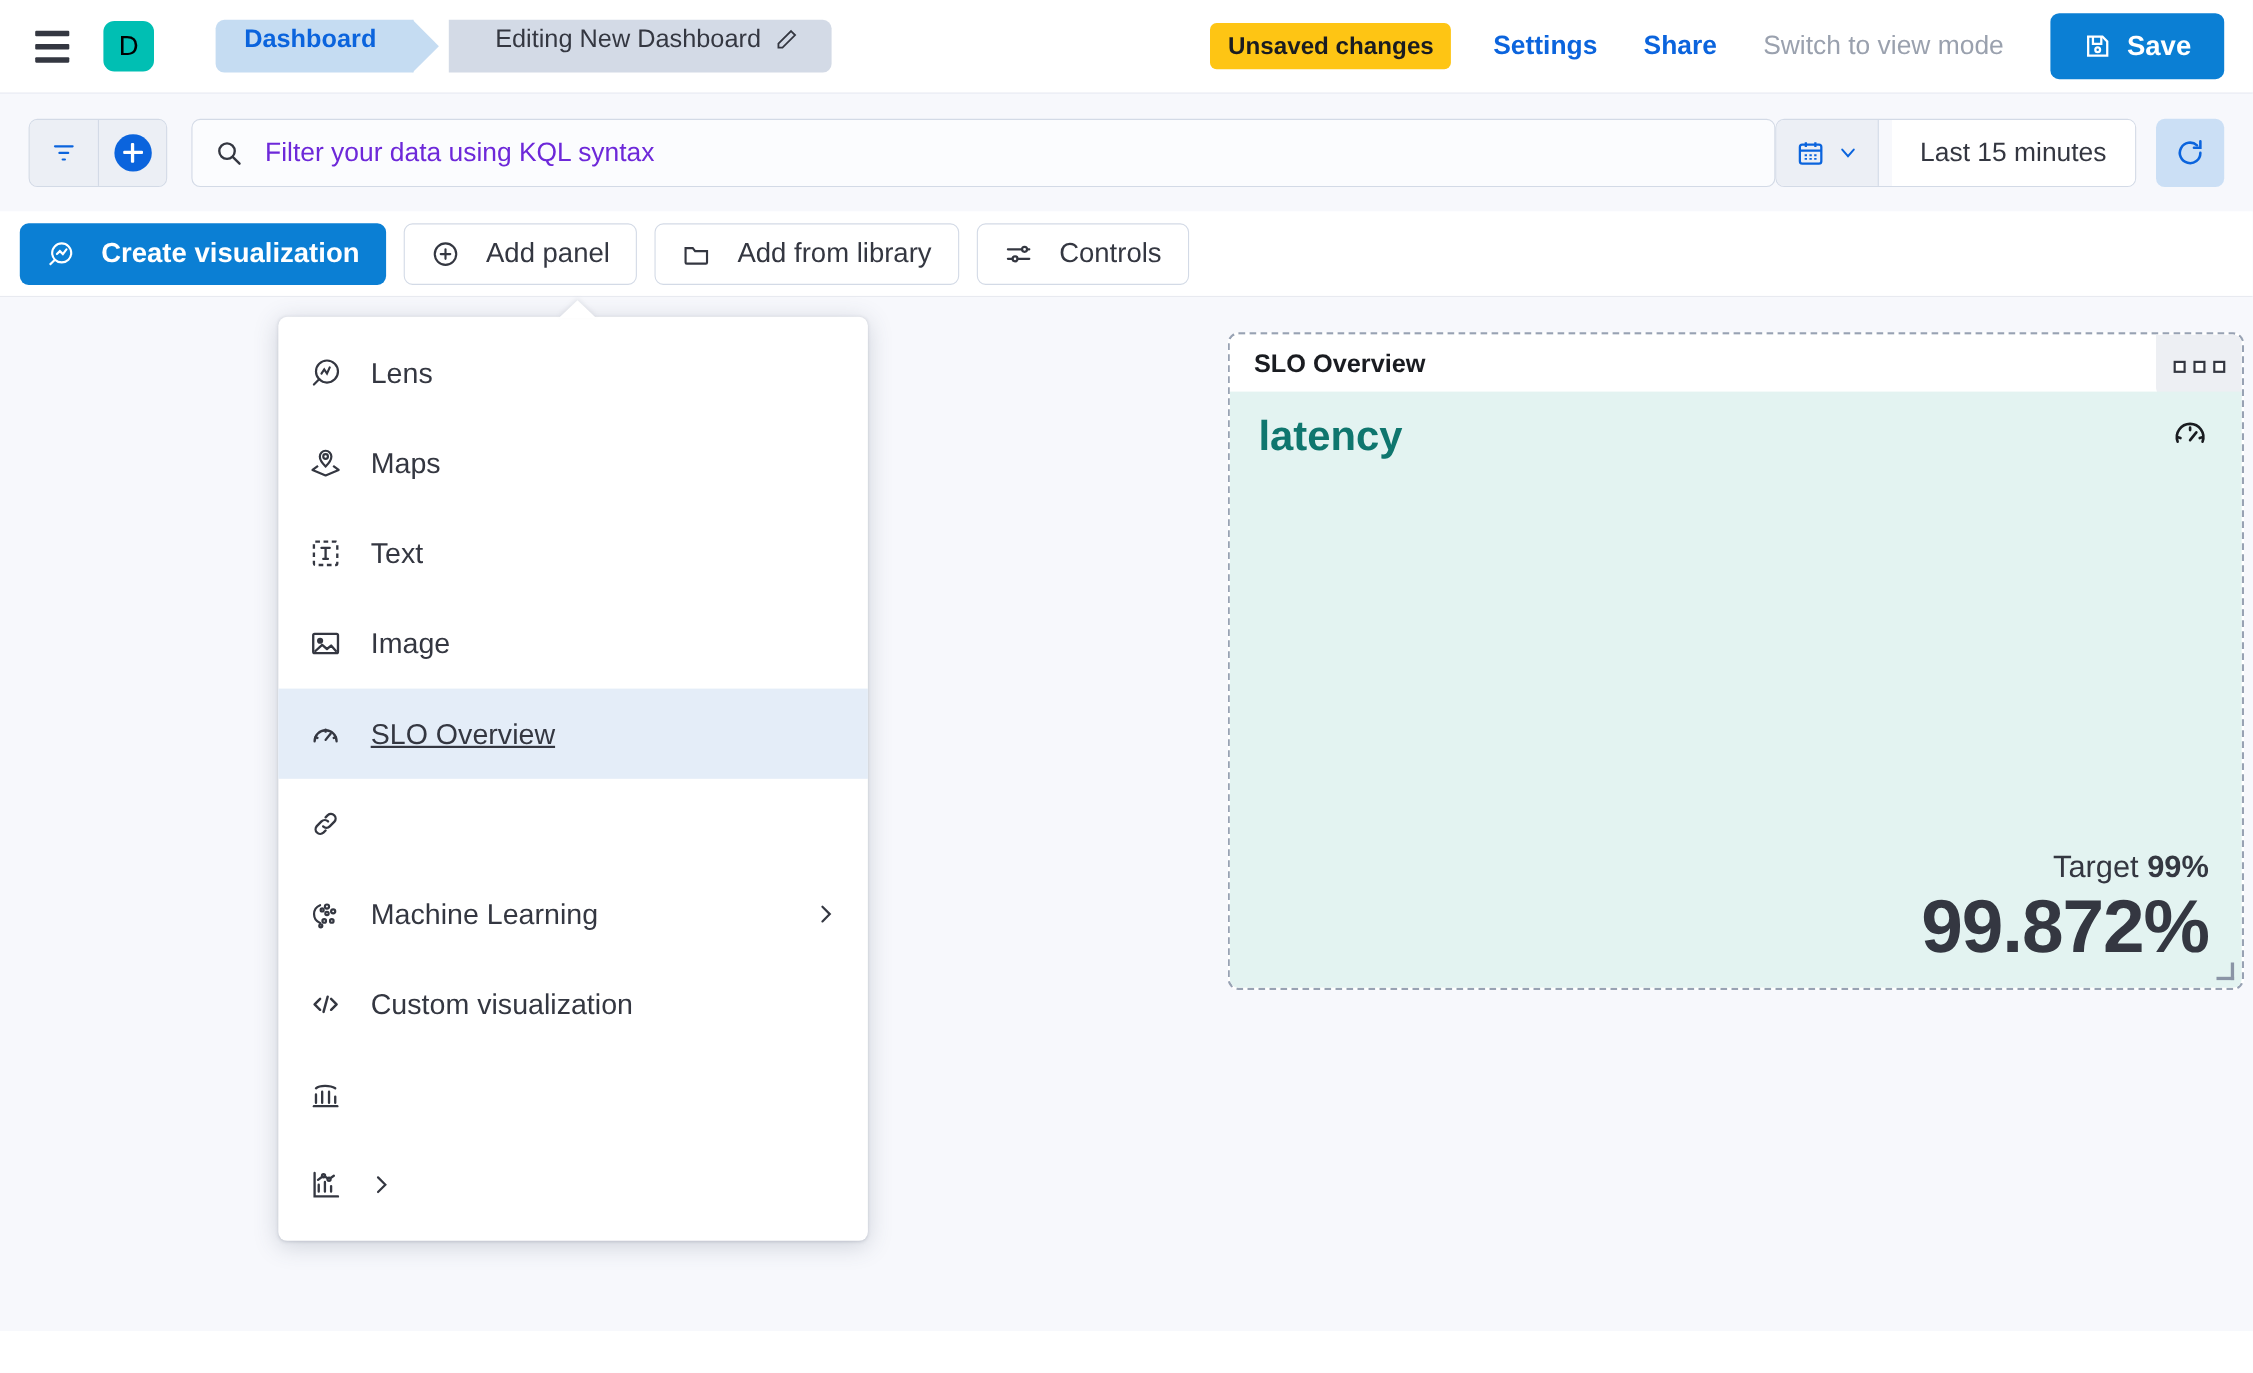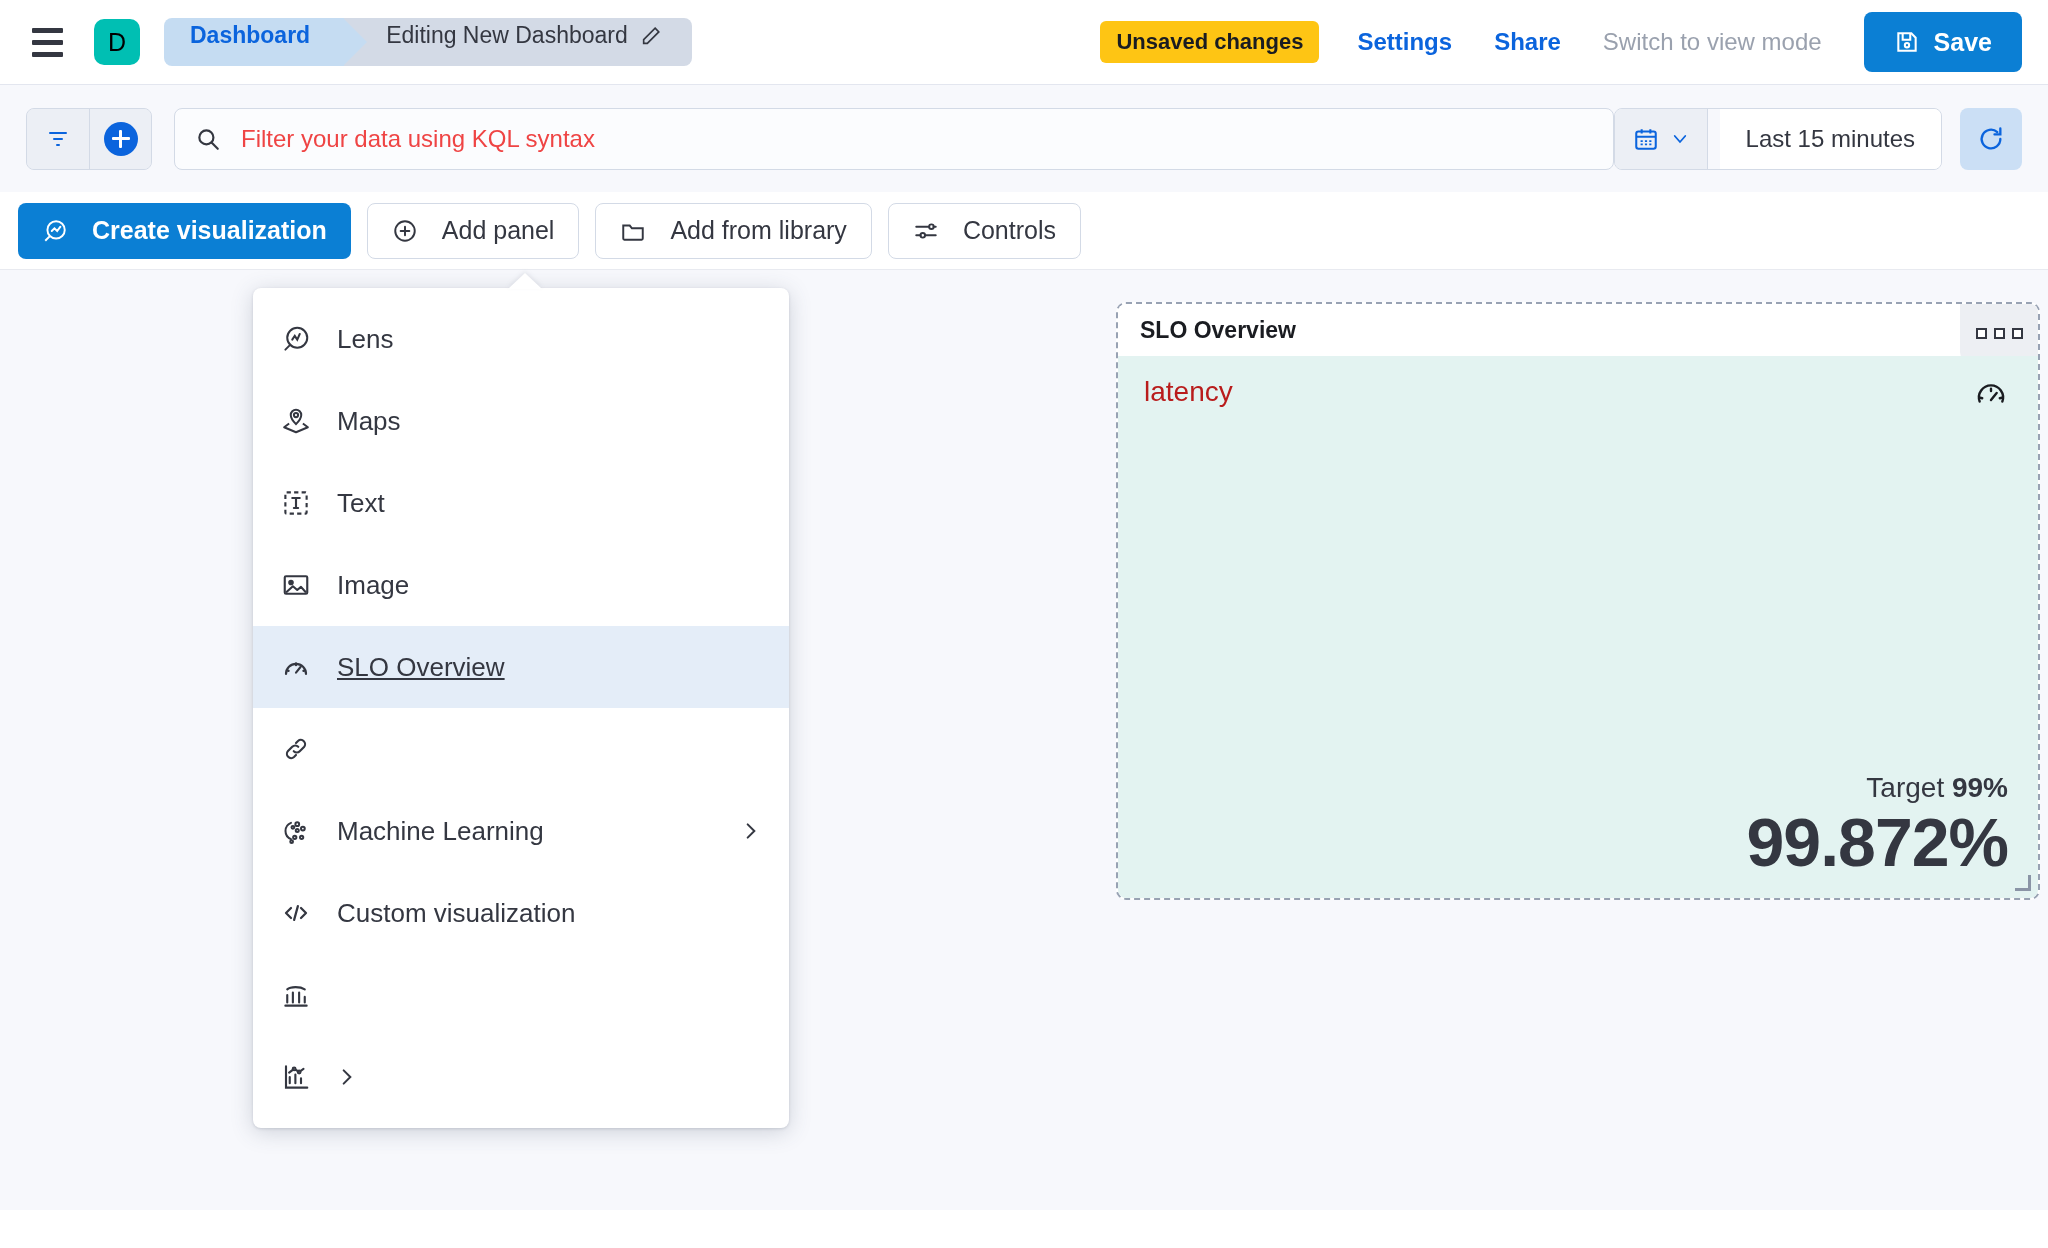--- a/index.html
+++ b/index.html
@@ -48,20 +48,21 @@
     height: 48px;
     flex: 0 0 auto;
   }
   .crumb {
     height: 48px;
     display: flex; align-items: center;
     font-size: 23px;
     padding: 0 30px 13px 26px;
     position: relative;
     white-space: nowrap;
+    margin-left: 32px;
   }
   .crumb.first {
     background: #C5DCF2;
     color: #0B64DD;
     font-weight: 700;
     border-radius: 8px 0 0 8px;
     padding-right: 34px;
   }
   .crumb.first::after {
     content: "";
@@ -167,21 +168,21 @@
     background: #FBFCFE;
     border: 1px solid #D3DAE6;
     border-radius: 8px;
     display: flex; align-items: center;
     padding: 0 20px;
     gap: 20px;
     cursor: text;
   }
   .search-icon { width: 26px; height: 26px; flex: 0 0 auto; display:block; }
   .search-placeholder {
-    font-size: 24px; color: #ef4444;
+    font-size: 24px; color: #6d28d9;
   }
   .date-group {
     display: flex;
     height: 62px;
     border: 1px solid #D3DAE6;
     border-radius: 8px;
     overflow: hidden;
     flex: 0 0 auto;
     gap: 12px;
   }
@@ -335,23 +336,23 @@
     position: absolute;
     top: 52px; left: 0; right: 0; bottom: 0;
     background: #E3F3F1;
     padding: 20px 30px 22px 26px;
     display: flex; flex-direction: column;
   }
   .slo-top {
     display: flex; align-items: flex-start; justify-content: space-between;
   }
   .slo-name {
-    font-size: 28px;
-    font-weight: 400;
-    color: #b91c1c;
+    font-size: 38px;
+    font-weight: 700;
+    color: #0f766e;
   }
   .gauge-icon { width: 34px; height: 34px; display:block; }
   .slo-bottom {
     margin-top: auto;
     text-align: right;
   }
   .slo-target {
     font-size: 28px;
     color: #343741;
   }

